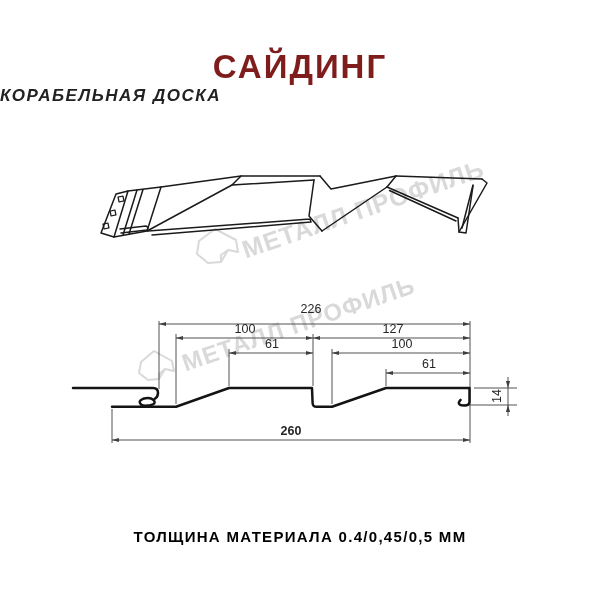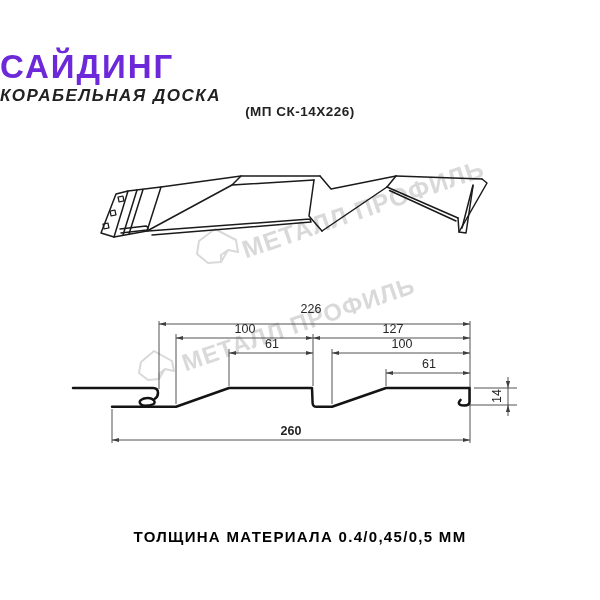--- a/index.html
+++ b/index.html
@@ -1,21 +1,21 @@
 <!DOCTYPE html>
 <html><head>
 <meta charset="utf-8">
 <style>
   html,body{margin:0;padding:0;background:#fff;}
   #stage{position:relative;width:600px;height:600px;background:#fff;overflow:hidden;
          font-family:"Liberation Sans",sans-serif;color:#1b1b1b;}
   .abs{position:absolute;}
   
-  .title{left:0;top:48px;width:600px;text-align:left;font-size:33px;font-weight:bold;
-         letter-spacing:2px;color:#6d28d9;}
+  .title{left:0;top:48px;width:600px;text-align:center;font-size:33px;font-weight:bold;
+         letter-spacing:2px;color:#7f1d1d;}
   .subtitle{left:0;top:86px;width:600px;text-align:left;font-size:17px;font-weight:bold;
             letter-spacing:1.5px;color:#222;font-style:italic;}
   .model{left:0;top:104px;width:600px;text-align:center;font-size:13.5px;font-weight:bold;
          letter-spacing:.5px;color:#222;}
   
   .wm-text{font-size:25px;font-weight:bold;letter-spacing:1px;color:#d9d9d9;white-space:nowrap;
            transform-origin:0 50%;transform:rotate(-19deg);}
   
   .dim{font-size:12.5px;color:#262626;white-space:nowrap;transform:translate(-50%,-100%);}
   .dim-v{font-size:12.5px;color:#262626;white-space:nowrap;
@@ -25,21 +25,20 @@
           letter-spacing:1.3px;color:#000000;}
   svg{position:absolute;left:0;top:0;}
 </style>
 </head>
 <body>
 
 <div id="stage">
 
   <div class="abs title">САЙДИНГ</div>
   <div class="abs subtitle">КОРАБЕЛЬНАЯ ДОСКА</div>
-  <div class="abs model">(МП СК-14Х226)</div>
 
   <svg width="600" height="600">
     <g stroke="#d9d9d9" stroke-width="2" fill="none" stroke-linejoin="round">
       <path d="M215,229 L199,241 L197,254 L208,263 L221,262 L221,255 L228,250 L238,252 L236,240 Z M221,262 L228,250"></path>
       <path d="M154,351 L141,362 L139,373 L148,380 L159,379 L159,374 L165,369 L174,371 L172,361 Z M159,379 L165,369"></path>
     </g>
   </svg>
   <div class="abs wm-text" style="left:243px;top:236px;">МЕТАЛЛ ПРОФИЛЬ</div>
   <div class="abs wm-text" style="left:183px;top:350px;font-size:24px;">МЕТАЛЛ ПРОФИЛЬ</div>
 

